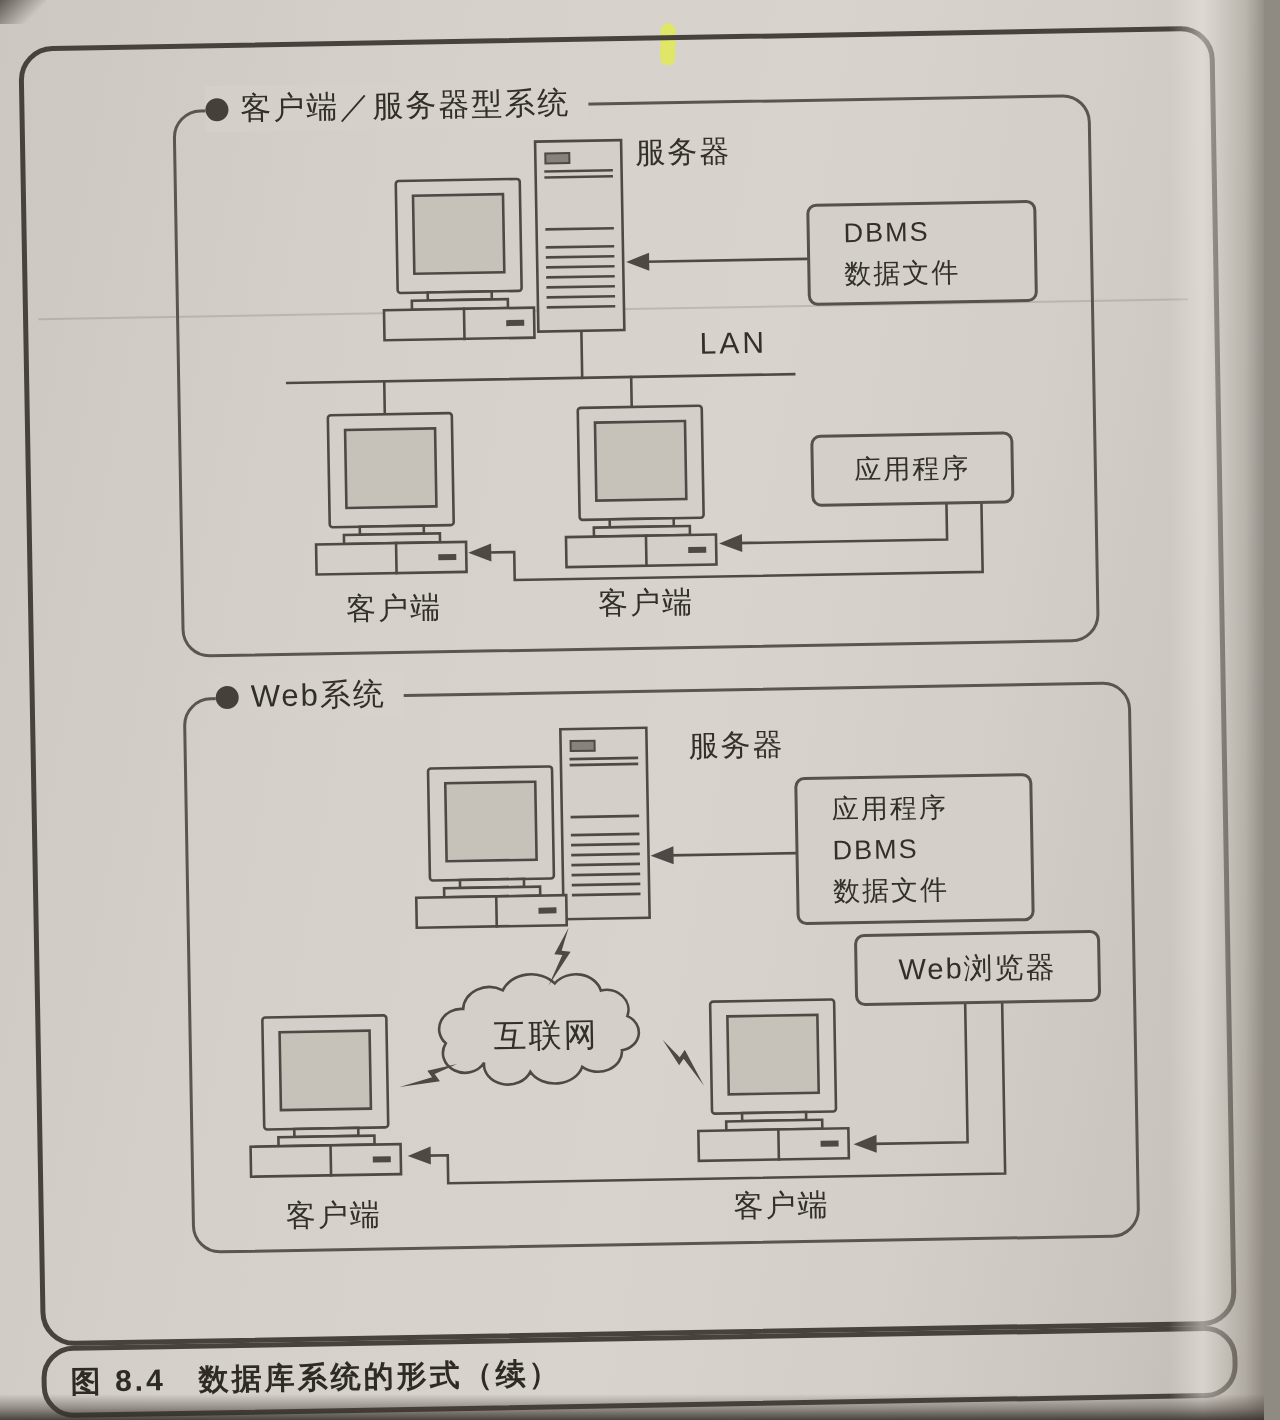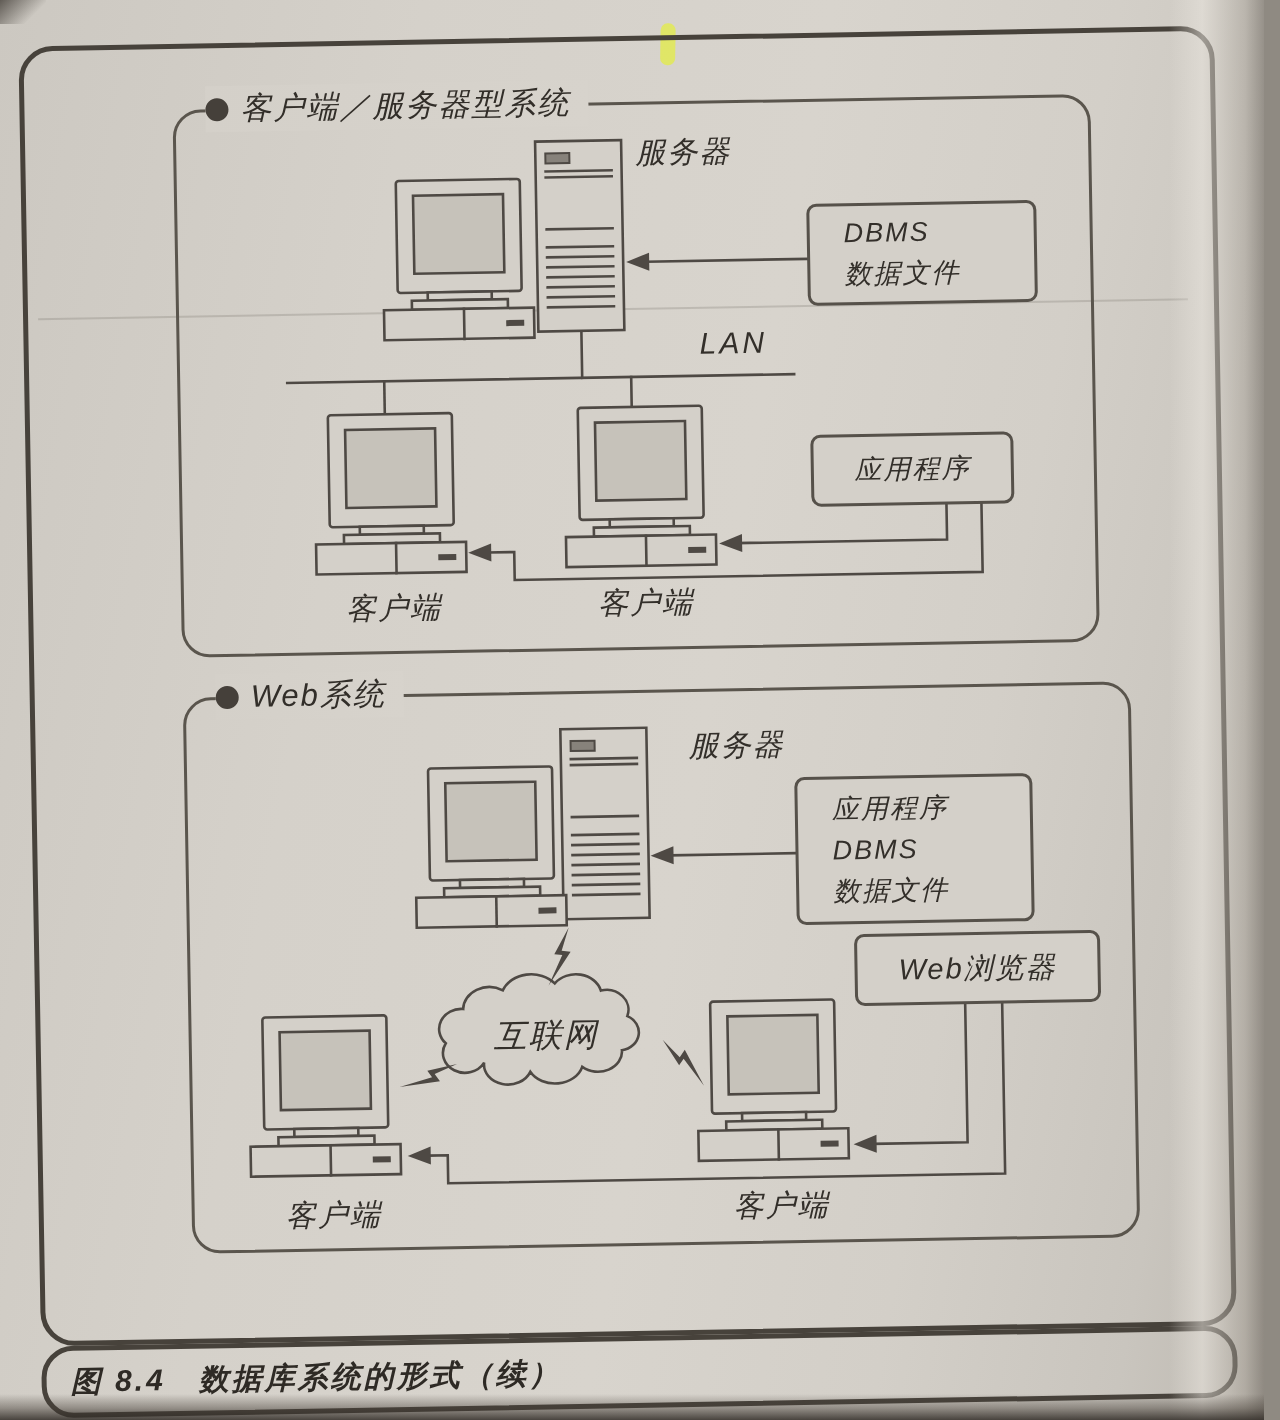--- a/index.html
+++ b/index.html
@@ -1,20 +1,19 @@
 <!DOCTYPE html>
 <html><head>
 <meta charset="utf-8">
 <style>
   html,body{margin:0;padding:0;background:#8f8a82;}
   .photo{
     position:relative;width:1264px;height:1420px;overflow:hidden;
     background:linear-gradient(100deg,#ccc8c1 0%,#d5d1ca 28%,#d8d4cd 55%,#d3cfc8 74%,#c9c5be 90%,#bdb8b0 100%);
     font-family:"Liberation Sans","DejaVu Sans",sans-serif;
-    font-style:italic;
   }
   .tilt{position:absolute;inset:0;transform:rotate(-1deg);transform-origin:50% 50%;}
   .frame{position:absolute;left:30px;top:36px;right:38px;bottom:84px;
     border:5px solid #47423b;border-radius:34px;}
   .caption-band{position:absolute;left:30px;right:38px;top:1336px;height:62px;
     border:5px solid #47423b;border-radius:32px;display:flex;align-items:center;}
   .caption{font-size:30px;font-weight:bold;color:#2e2a25;padding-left:24px;letter-spacing:3px;}
   .secbox{position:absolute;border:3px solid #5a554d;border-radius:28px;}
   .sechead{position:absolute;display:flex;align-items:center;gap:12px;height:46px;
     background:linear-gradient(100deg,#d4d0c9,#d7d3cc);padding:0 18px 0 0;

